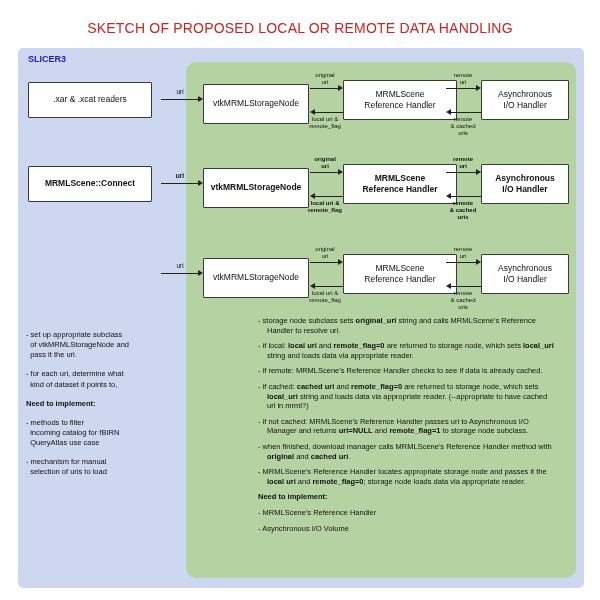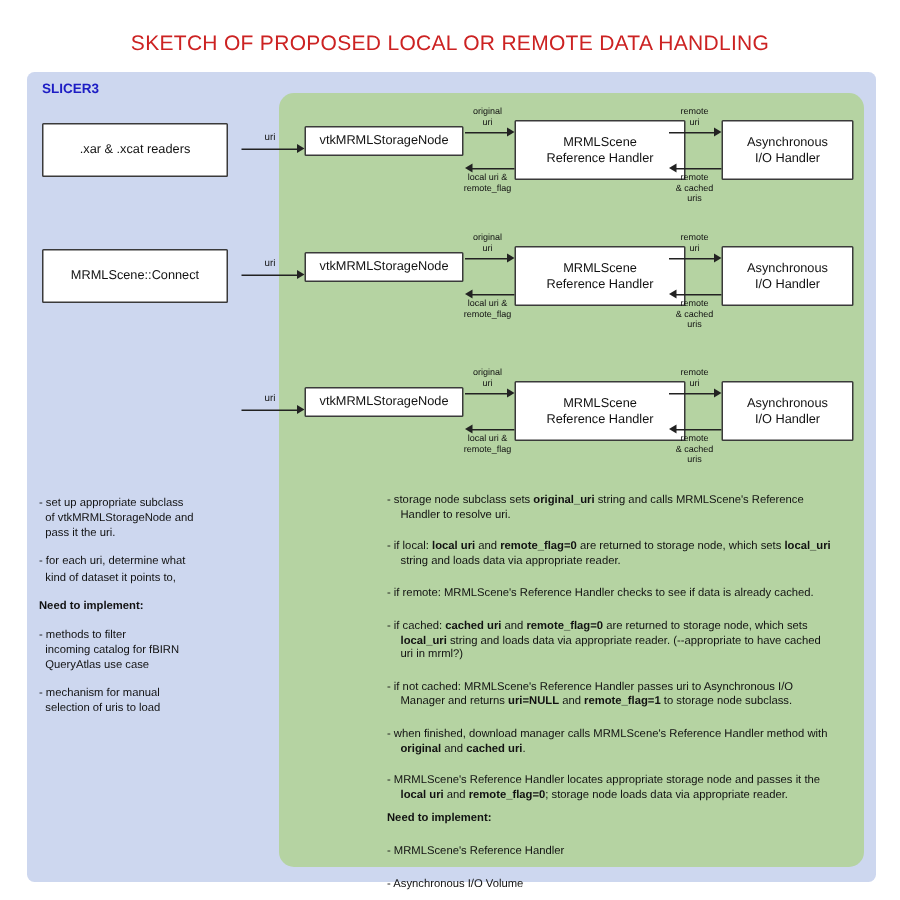--- a/index.html
+++ b/index.html
@@ -21,31 +21,31 @@
   #slicer-label {
     position:absolute; left:28px; top:54px; font-size:9px; font-weight:bold; color:#1d1dc4;
   }
   #green-panel {
     position:absolute; left:186px; top:62px; width:390px; height:516px;
     background:#b5d3a2; border-radius:10px;
   }
 
   .row { position:absolute; left:0; width:600px; height:90px; }
   .row1 { top:55px; }
-  .row2 { top:139px; }
+  .row2 { top:139px;font-weight:bold; }
   .row3 { top:229px; }
 
   .box {
     position:absolute; background:#ffffff; border:1px solid #3a3a3a; border-radius:1px;
     display:flex; align-items:center; justify-content:center; text-align:center;
     font-size:8.5px; line-height:1.3; white-space:pre-line; box-sizing:border-box;
   }
   .src     { left:28px;  top:27px; width:124px; height:36px; }
   .row3 .src { top:16px; height:58px; }
-  .storage { left:203px; top:29px; width:106px; height:20px; }
+  .storage { left:203px; top:29px; width:106px; height:40px; }
   .ref     { left:343px; top:25px; width:114px; height:40px; }
   .async   { left:481px; top:25px; width:88px;  height:40px; }
 
   .arrow { position:absolute; height:1px; background:#222; }
   .arrow.r::after {
     content:""; position:absolute; right:-4px; top:-3px; width:0; height:0;
     border-left:5px solid #222; border-top:3px solid transparent; border-bottom:3px solid transparent;
   }
   .arrow.l::before {
     content:""; position:absolute; left:-4px; top:-3px; width:0; height:0;
@@ -70,21 +70,21 @@
   #left-notes {
     position:absolute; left:26px; top:330px; width:156px;
     font-size:7.5px; line-height:1.35;
   }
   #left-notes p { margin:0 0 9px; white-space:pre-line; }
 
   #right-notes {
     position:absolute; left:258px; top:316px; width:298px;
     font-size:7.5px; line-height:1.28;
   }
-  #right-notes p { margin:12px 0 6px; padding-left:9px; text-indent:-9px; }
+  #right-notes p { margin:0 0 6px; padding-left:9px; text-indent:-9px; }
 
   .bold { font-weight:bold; }
   .gap-top { margin-top:4px !important; }
 </style>
 </head>
 <body>
 
 <div id="title">SKETCH OF PROPOSED LOCAL OR REMOTE DATA HANDLING</div>
 
 <div id="slicer-panel"></div>

